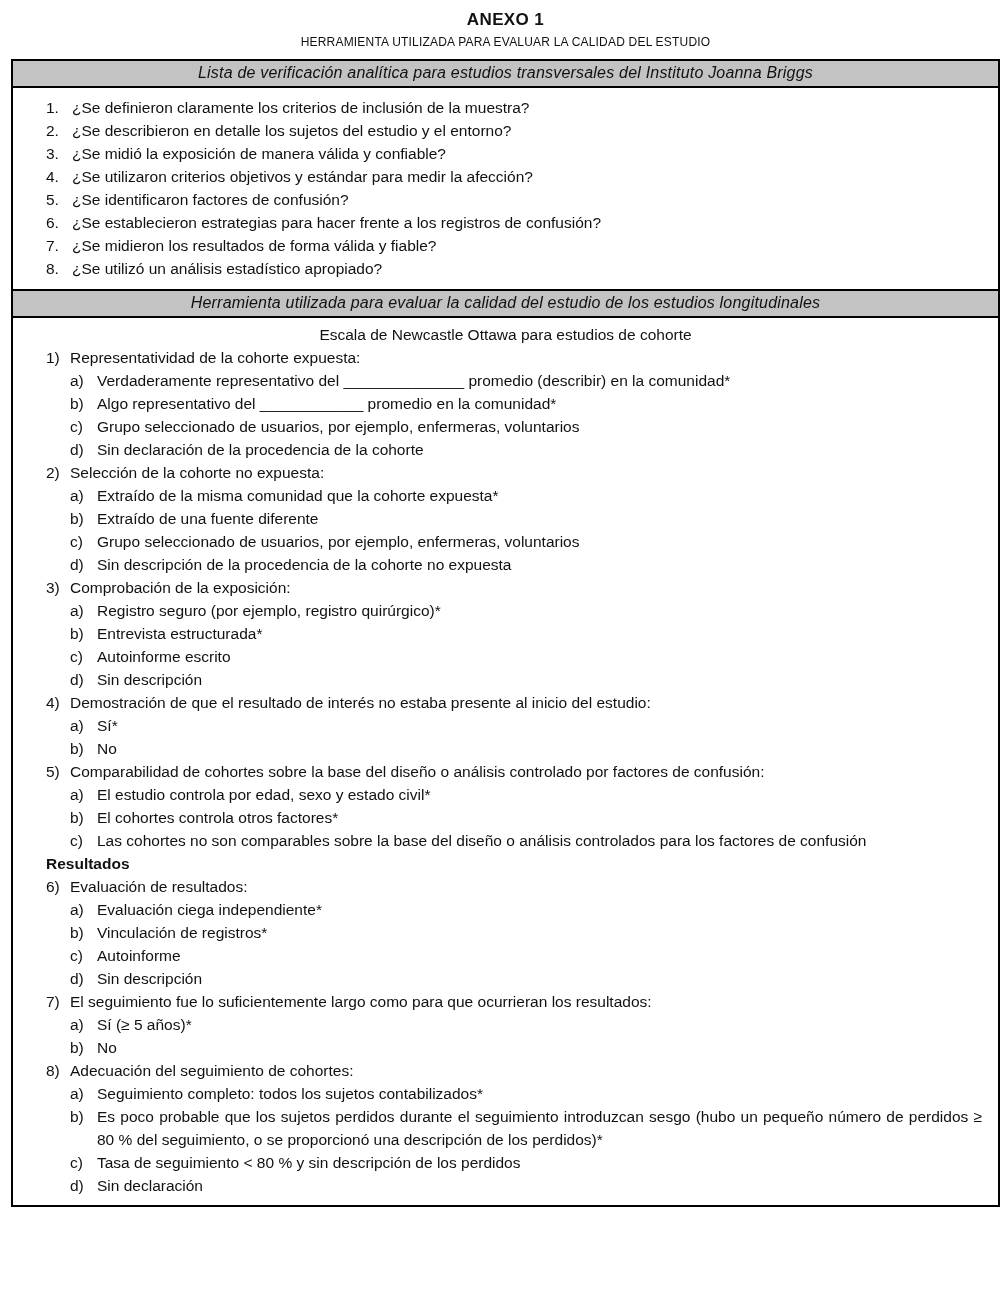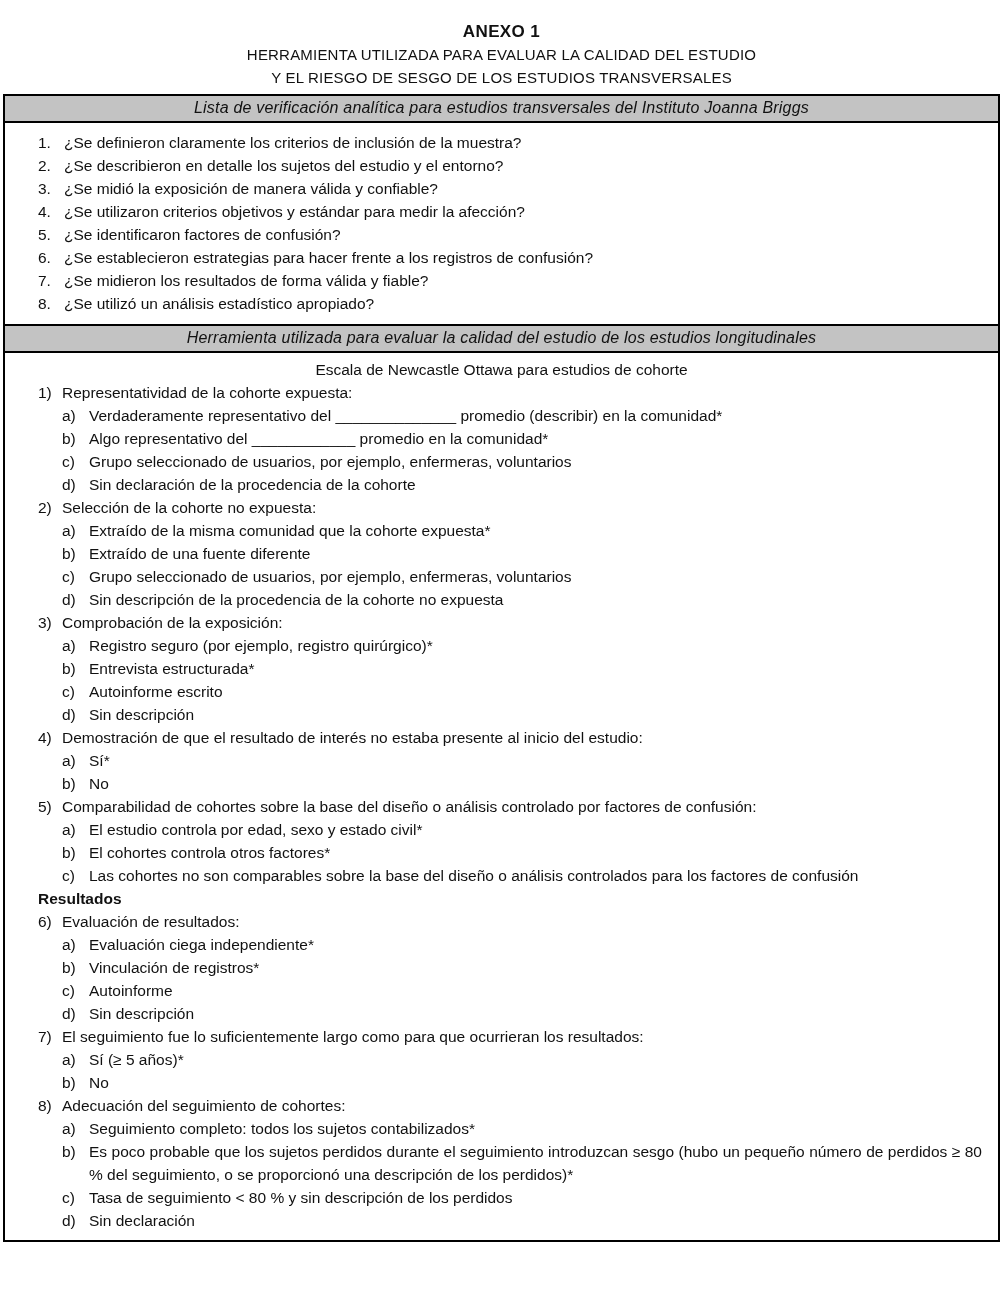--- a/index.html
+++ b/index.html
@@ -4,26 +4,26 @@
 <style>
   html, body { margin: 0; padding: 0; }
   body {
     width: 1003px;
     height: 1297px;
     background: #ffffff;
     font-family: "Liberation Sans", sans-serif;
     color: #111111;
     overflow: hidden;
   }
-  .page { padding: 20px 2px 2px 2px; }
+  .page { padding: 8px 2px 2px 2px; margin-left: 8px; }
 
   
   .title-block { text-align: center; line-height: 23px; margin-bottom: 5px; }
   .title-main { font-size: 17px; font-weight: bold; letter-spacing: 0.4px; }
-  .title-sub  { font-size: 15px; letter-spacing: 0.2px; }
+  .title-sub  { font-size: 12px; letter-spacing: 0.2px; }
 
   
   .box { border: 2px solid #000; margin: 0 1px; }
 
   
   .section-header {
     background: var(--header-bg, #c3c3c3);
     font-style: italic;
     font-size: 16px;
     text-align: center;
@@ -54,21 +54,20 @@
   .o-text { flex: 1; text-align: justify; }
 </style>
 </head>
 <body>
 
 <div class="page">
 
   <header class="title-block">
     <div class="title-main">ANEXO 1</div>
     <div class="title-sub">HERRAMIENTA UTILIZADA PARA EVALUAR LA CALIDAD DEL ESTUDIO</div>
-    <div class="title-sub">Y EL RIESGO DE SESGO DE LOS ESTUDIOS TRANSVERSALES</div>
   </header>
 
   <div class="box">
 
     <div class="section-header first">Lista de verificación analítica para estudios transversales del Instituto Joanna Briggs</div>
 
     <div class="questions" id="jbi-questions">
         <div class="q-row">
           <span class="q-num">1.</span>
           <span class="q-text">¿Se definieron claramente los criterios de inclusión de la muestra?</span>

